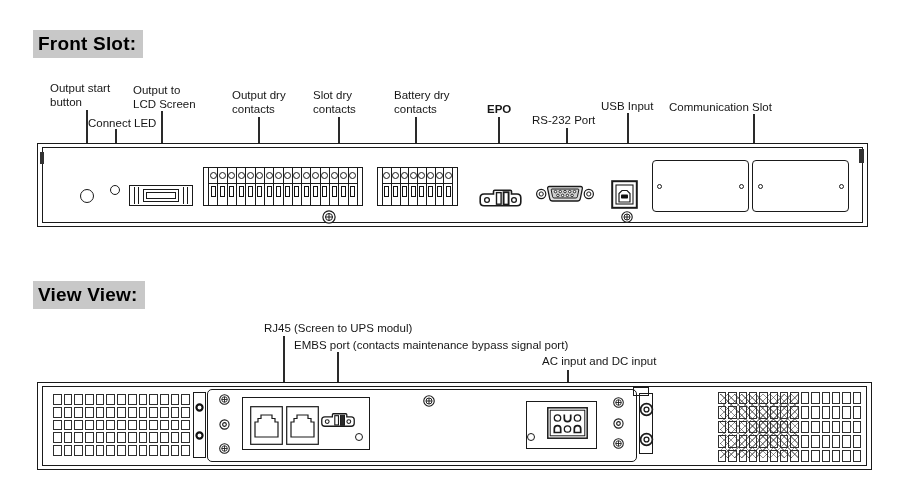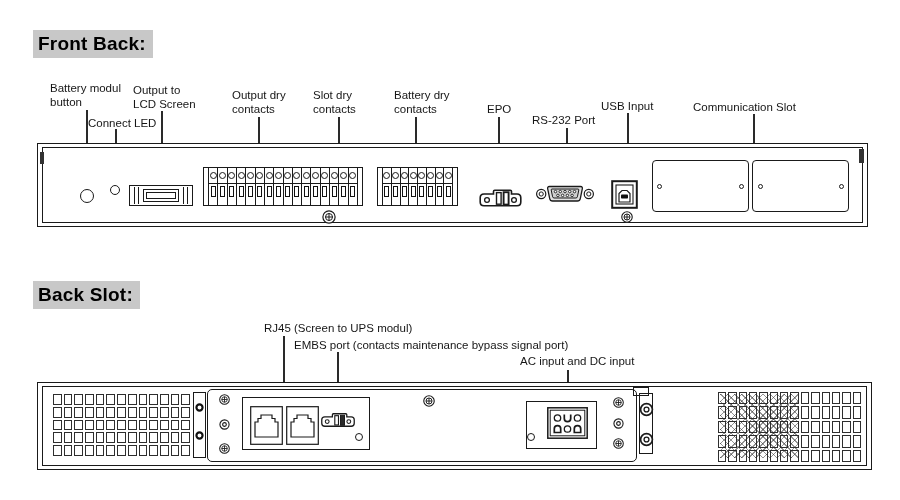--- a/index.html
+++ b/index.html
@@ -40,37 +40,37 @@
   .lcdcap{position:absolute;top:1px;bottom:1px;width:0;border-left:1px solid #1a1a1a;}
   .lcdinner{position:absolute;left:13px;right:13px;top:3px;bottom:3px;border:1.3px solid #1a1a1a;box-sizing:border-box;}
   .lcdinner2{position:absolute;left:2px;right:2px;top:2px;bottom:2px;border:1px solid #1a1a1a;box-sizing:border-box;}
 </style>
 </head>
 <body>
 
 <div class="page">
 
   <div>
-    <div class="heading" style="left:33px;top:30px;">Front Back:</div>
-
-    <div class="lbl" style="left:50px;top:81px;">Battery modul
+    <div class="heading" style="left:33px;top:30px;">Front Slot:</div>
+
+    <div class="lbl" style="left:50px;top:81px;">Output start
 button</div>
     <div class="lbl" style="left:88px;top:116px;">Connect LED</div>
     <div class="lbl" style="left:133px;top:83px;">Output to
 LCD Screen</div>
     <div class="lbl" style="left:232px;top:88px;">Output dry
 contacts</div>
     <div class="lbl" style="left:313px;top:88px;">Slot dry
 contacts</div>
     <div class="lbl" style="left:394px;top:88px;">Battery dry
 contacts</div>
-    <div class="lbl" style="left:487px;top:102px;">EPO</div>
+    <div class="lbl" style="left:487px;top:102px;font-weight:bold;">EPO</div>
     <div class="lbl" style="left:532px;top:113px;">RS-232 Port</div>
     <div class="lbl" style="left:601px;top:99px;">USB Input</div>
-    <div class="lbl" style="left:693px;top:100px;">Communication Slot</div>
+    <div class="lbl" style="left:669px;top:100px;">Communication Slot</div>
 
     <div class="vl" style="left:86px;top:110px;height:78px;"></div>
     <div class="vl" style="left:115px;top:129px;height:56px;"></div>
     <div class="vl" style="left:161px;top:111px;height:74px;"></div>
     <div class="vl" style="left:258px;top:117px;height:38px;"></div>
     <div class="hl" style="left:208px;top:155px;width:105px;"></div>
     <div class="vl" style="left:208px;top:155px;height:22px;"></div>
     <div class="vl" style="left:311.5px;top:155px;height:22px;"></div>
     <div class="vl" style="left:338px;top:117px;height:40px;"></div>
     <div class="hl" style="left:323px;top:157px;width:28px;"></div>
@@ -363,25 +363,25 @@
       <div class="circ thin" style="left:4px;top:23px;width:5px;height:5px;border-width:1px;"></div>
       <div class="circ thin" style="right:4px;top:23px;width:5px;height:5px;border-width:1px;"></div>
     </div>
     <div class="rbox" style="left:752px;top:160px;width:97px;height:52px;">
       <div class="circ thin" style="left:5px;top:23px;width:5px;height:5px;border-width:1px;"></div>
       <div class="circ thin" style="right:4px;top:23px;width:5px;height:5px;border-width:1px;"></div>
     </div>
   </div>
 
   <div>
-    <div class="heading" style="left:33px;top:281px;">Back Slot:</div>
+    <div class="heading" style="left:33px;top:281px;">View View:</div>
 
     <div class="lbl" style="left:264px;top:321px;">RJ45 (Screen to UPS modul)</div>
     <div class="lbl" style="left:294px;top:338px;">EMBS port (contacts maintenance bypass signal port)</div>
-    <div class="lbl" style="left:520px;top:354px;text-align:right;">AC input and DC input</div>
+    <div class="lbl" style="left:542px;top:354px;text-align:right;">AC input and DC input</div>
 
     <div class="vl" style="left:283px;top:336px;height:59px;"></div>
     <div class="hl" style="left:267px;top:395px;width:33px;"></div>
     <div class="vl" style="left:267px;top:395px;height:27px;"></div>
     <div class="vl" style="left:298.5px;top:395px;height:28px;"></div>
     <div class="vl" style="left:337px;top:352px;height:62px;"></div>
     <div class="vl" style="left:567px;top:370px;height:42px;"></div>
 
     <div class="box" style="left:37px;top:382px;width:835px;height:88px;"></div>
     <div class="box1" style="left:42px;top:386px;width:825px;height:80px;"></div>

